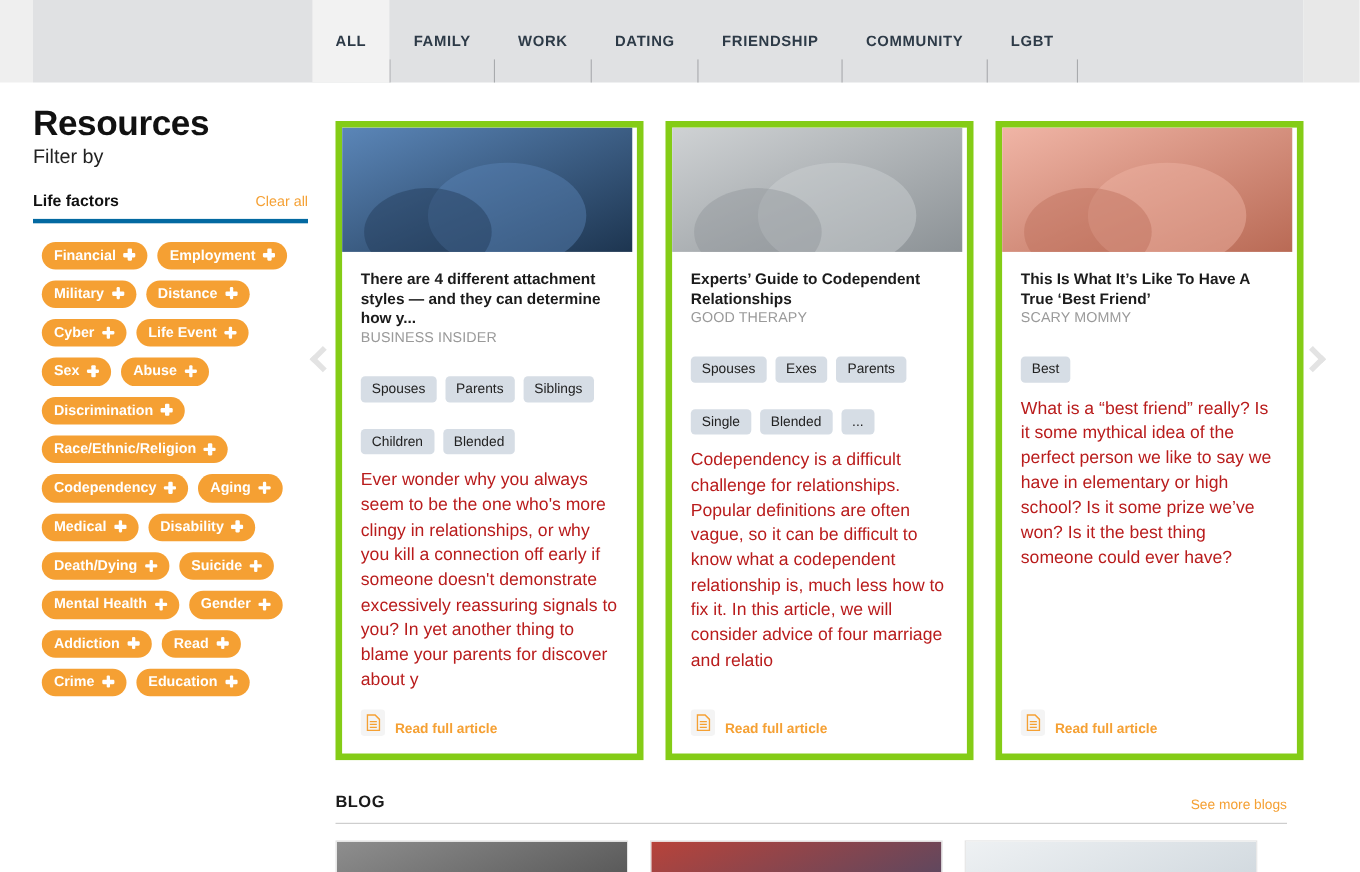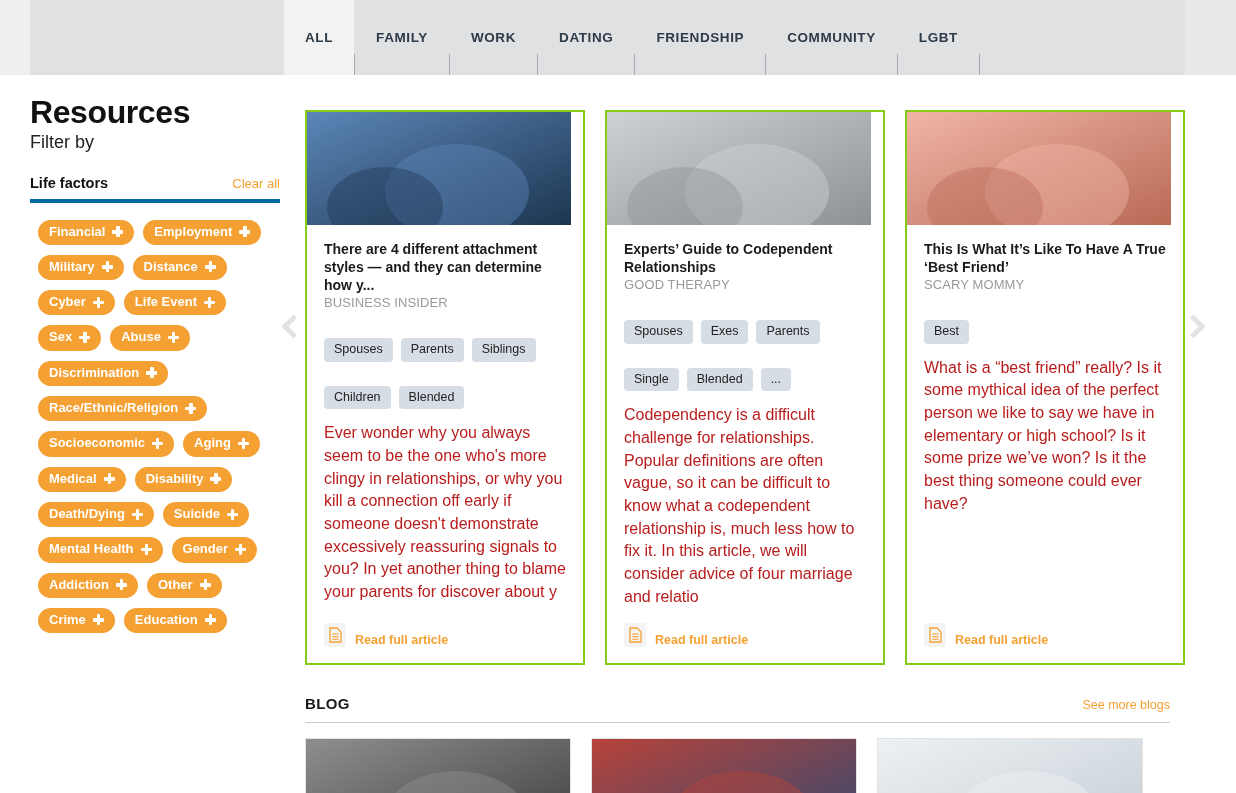--- a/index.html
+++ b/index.html
@@ -142,21 +142,21 @@
     border-top: 5px solid #e3e3e3;
     border-right: 5px solid #e3e3e3;
   }
   .chev.l { transform: rotate(-135deg); }
   .chev.r { transform: rotate(45deg); }
 
   .cards { display: flex; gap: 20px; }
   .card {
     width: 316px;
     background: #fff;
-    border: 2px solid #84cc16;
+    border: 6px solid #84cc16;
     display: flex; flex-direction: column;
   }
   .card-img { width: 264px; height: 113px; display: block; }
   .card-body { padding: 15px 17px 0 17px; flex: 1; }
   .card-title {
     font-size: 14px; font-weight: bold; color: #1b1b1b; line-height: 1.29;
   }
   .card-source {
     font-size: 13px; color: #9a9a9a; margin-top: 1px; letter-spacing: .1px;
   }
@@ -265,21 +265,21 @@
       </div>
       <div class="pill">
         <span>Discrimination</span>
         <span class="plus"></span>
       </div>
       <div class="pill">
         <span>Race/Ethnic/Religion</span>
         <span class="plus"></span>
       </div>
       <div class="pill">
-        <span>Socioeconomic</span>
+        <span>Codependency</span>
         <span class="plus"></span>
       </div>
       <div class="pill">
         <span>Aging</span>
         <span class="plus"></span>
       </div>
       <div class="pill">
         <span>Medical</span>
         <span class="plus"></span>
       </div>
@@ -301,21 +301,21 @@
       </div>
       <div class="pill">
         <span>Gender</span>
         <span class="plus"></span>
       </div>
       <div class="pill">
         <span>Addiction</span>
         <span class="plus"></span>
       </div>
       <div class="pill">
-        <span>Other</span>
+        <span>Read</span>
         <span class="plus"></span>
       </div>
       <div class="pill">
         <span>Crime</span>
         <span class="plus"></span>
       </div>
       <div class="pill">
         <span>Education</span>
         <span class="plus"></span>
       </div>

